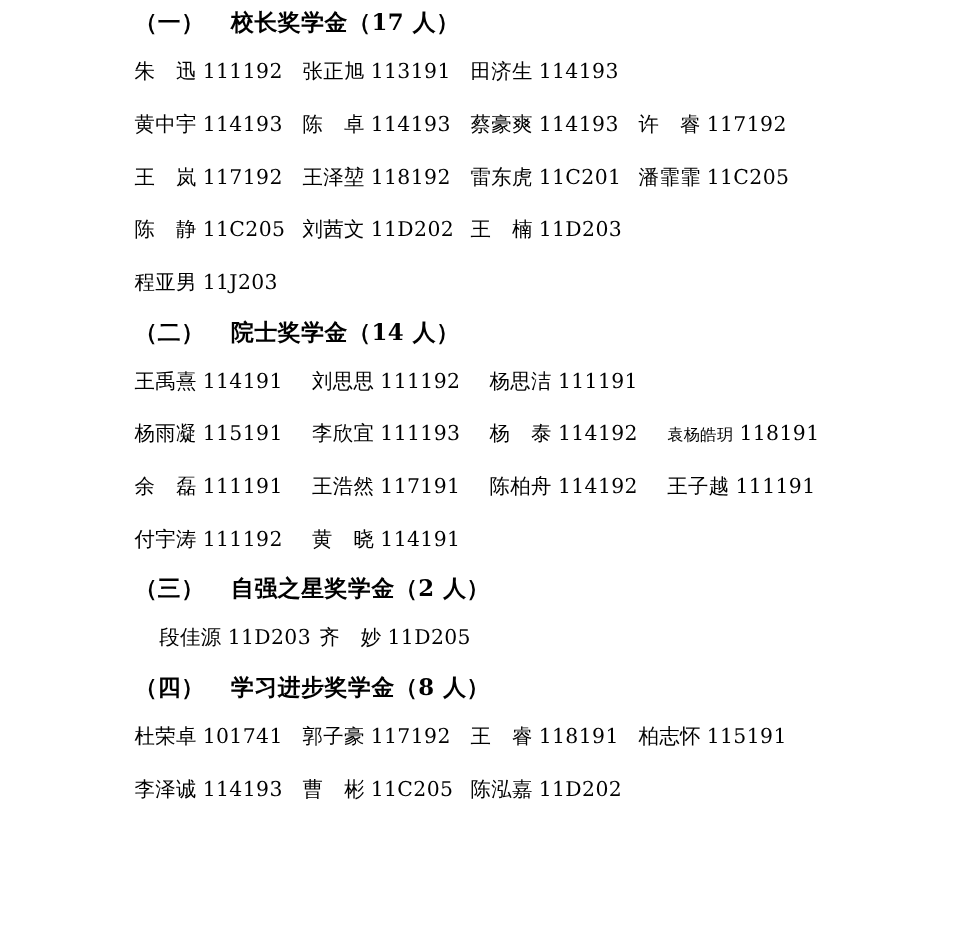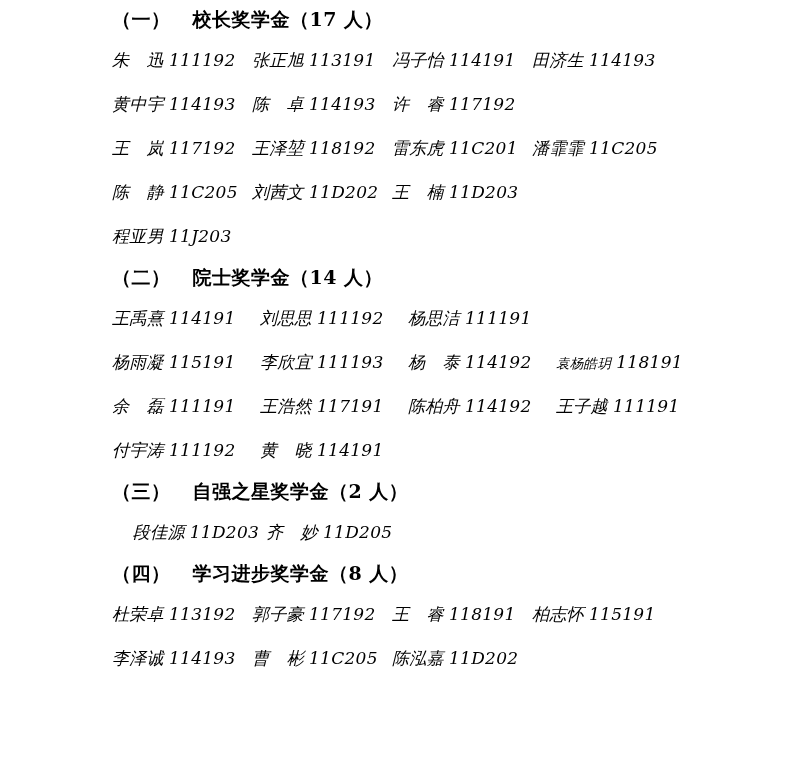--- a/index.html
+++ b/index.html
@@ -46,21 +46,20 @@
   }
   .name-rows {
     margin-top: 2px;
   }
   .name-row {
     display: flex;
     line-height: 44px;
     height: 44px;
     font-size: 17px;
     white-space: nowrap;
-    font-style: italic;
   }
   .name-row.indent-small {
     padding-left: 14px;
     text-align: center;
   }
   .name-cell {
     display: inline-block;
     font-size: 17px;
     letter-spacing: 0.3px;
   }
@@ -92,26 +91,26 @@
   <div class="content">
 
     <div class="section">
       <div class="section-heading">
         <span class="heading-num">（一）</span><span class="heading-title">校长奖学金（17 人）</span>
       </div>
       <div class="name-rows">
         <div class="name-row">
           <span class="name-cell col"><span class="nm">朱　迅</span><span class="id">111192</span></span>
           <span class="name-cell col"><span class="nm">张正旭</span><span class="id">113191</span></span>
-          <span class="name-cell col"><span class="nm">冯子怡</span><span class="id">114191</span></span>
           <span class="name-cell last"><span class="nm">田济生</span><span class="id">114193</span></span>
         </div>
         <div class="name-row">
           <span class="name-cell col"><span class="nm">黄中宇</span><span class="id">114193</span></span>
           <span class="name-cell col"><span class="nm">陈　卓</span><span class="id">114193</span></span>
+          <span class="name-cell col"><span class="nm">蔡豪爽</span><span class="id">114193</span></span>
           <span class="name-cell last"><span class="nm">许　睿</span><span class="id">117192</span></span>
         </div>
         <div class="name-row">
           <span class="name-cell col"><span class="nm">王　岚</span><span class="id">117192</span></span>
           <span class="name-cell col"><span class="nm">王泽堃</span><span class="id">118192</span></span>
           <span class="name-cell col"><span class="nm">雷东虎</span><span class="id">11C201</span></span>
           <span class="name-cell last"><span class="nm">潘霏霏</span><span class="id">11C205</span></span>
         </div>
         <div class="name-row">
           <span class="name-cell col"><span class="nm">陈　静</span><span class="id">11C205</span></span>
@@ -164,21 +163,21 @@
         </div>
       </div>
     </div>
 
     <div class="section">
       <div class="section-heading">
         <span class="heading-num">（四）</span><span class="heading-title">学习进步奖学金（8 人）</span>
       </div>
       <div class="name-rows">
         <div class="name-row">
-          <span class="name-cell col"><span class="nm">杜荣卓</span><span class="id">113192</span></span>
+          <span class="name-cell col"><span class="nm">杜荣卓</span><span class="id">101741</span></span>
           <span class="name-cell col"><span class="nm">郭子豪</span><span class="id">117192</span></span>
           <span class="name-cell col"><span class="nm">王　睿</span><span class="id">118191</span></span>
           <span class="name-cell last"><span class="nm">柏志怀</span><span class="id">115191</span></span>
         </div>
         <div class="name-row">
           <span class="name-cell col"><span class="nm">李泽诚</span><span class="id">114193</span></span>
           <span class="name-cell col"><span class="nm">曹　彬</span><span class="id">11C205</span></span>
           <span class="name-cell last"><span class="nm">陈泓嘉</span><span class="id">11D202</span></span>
         </div>
       </div>

